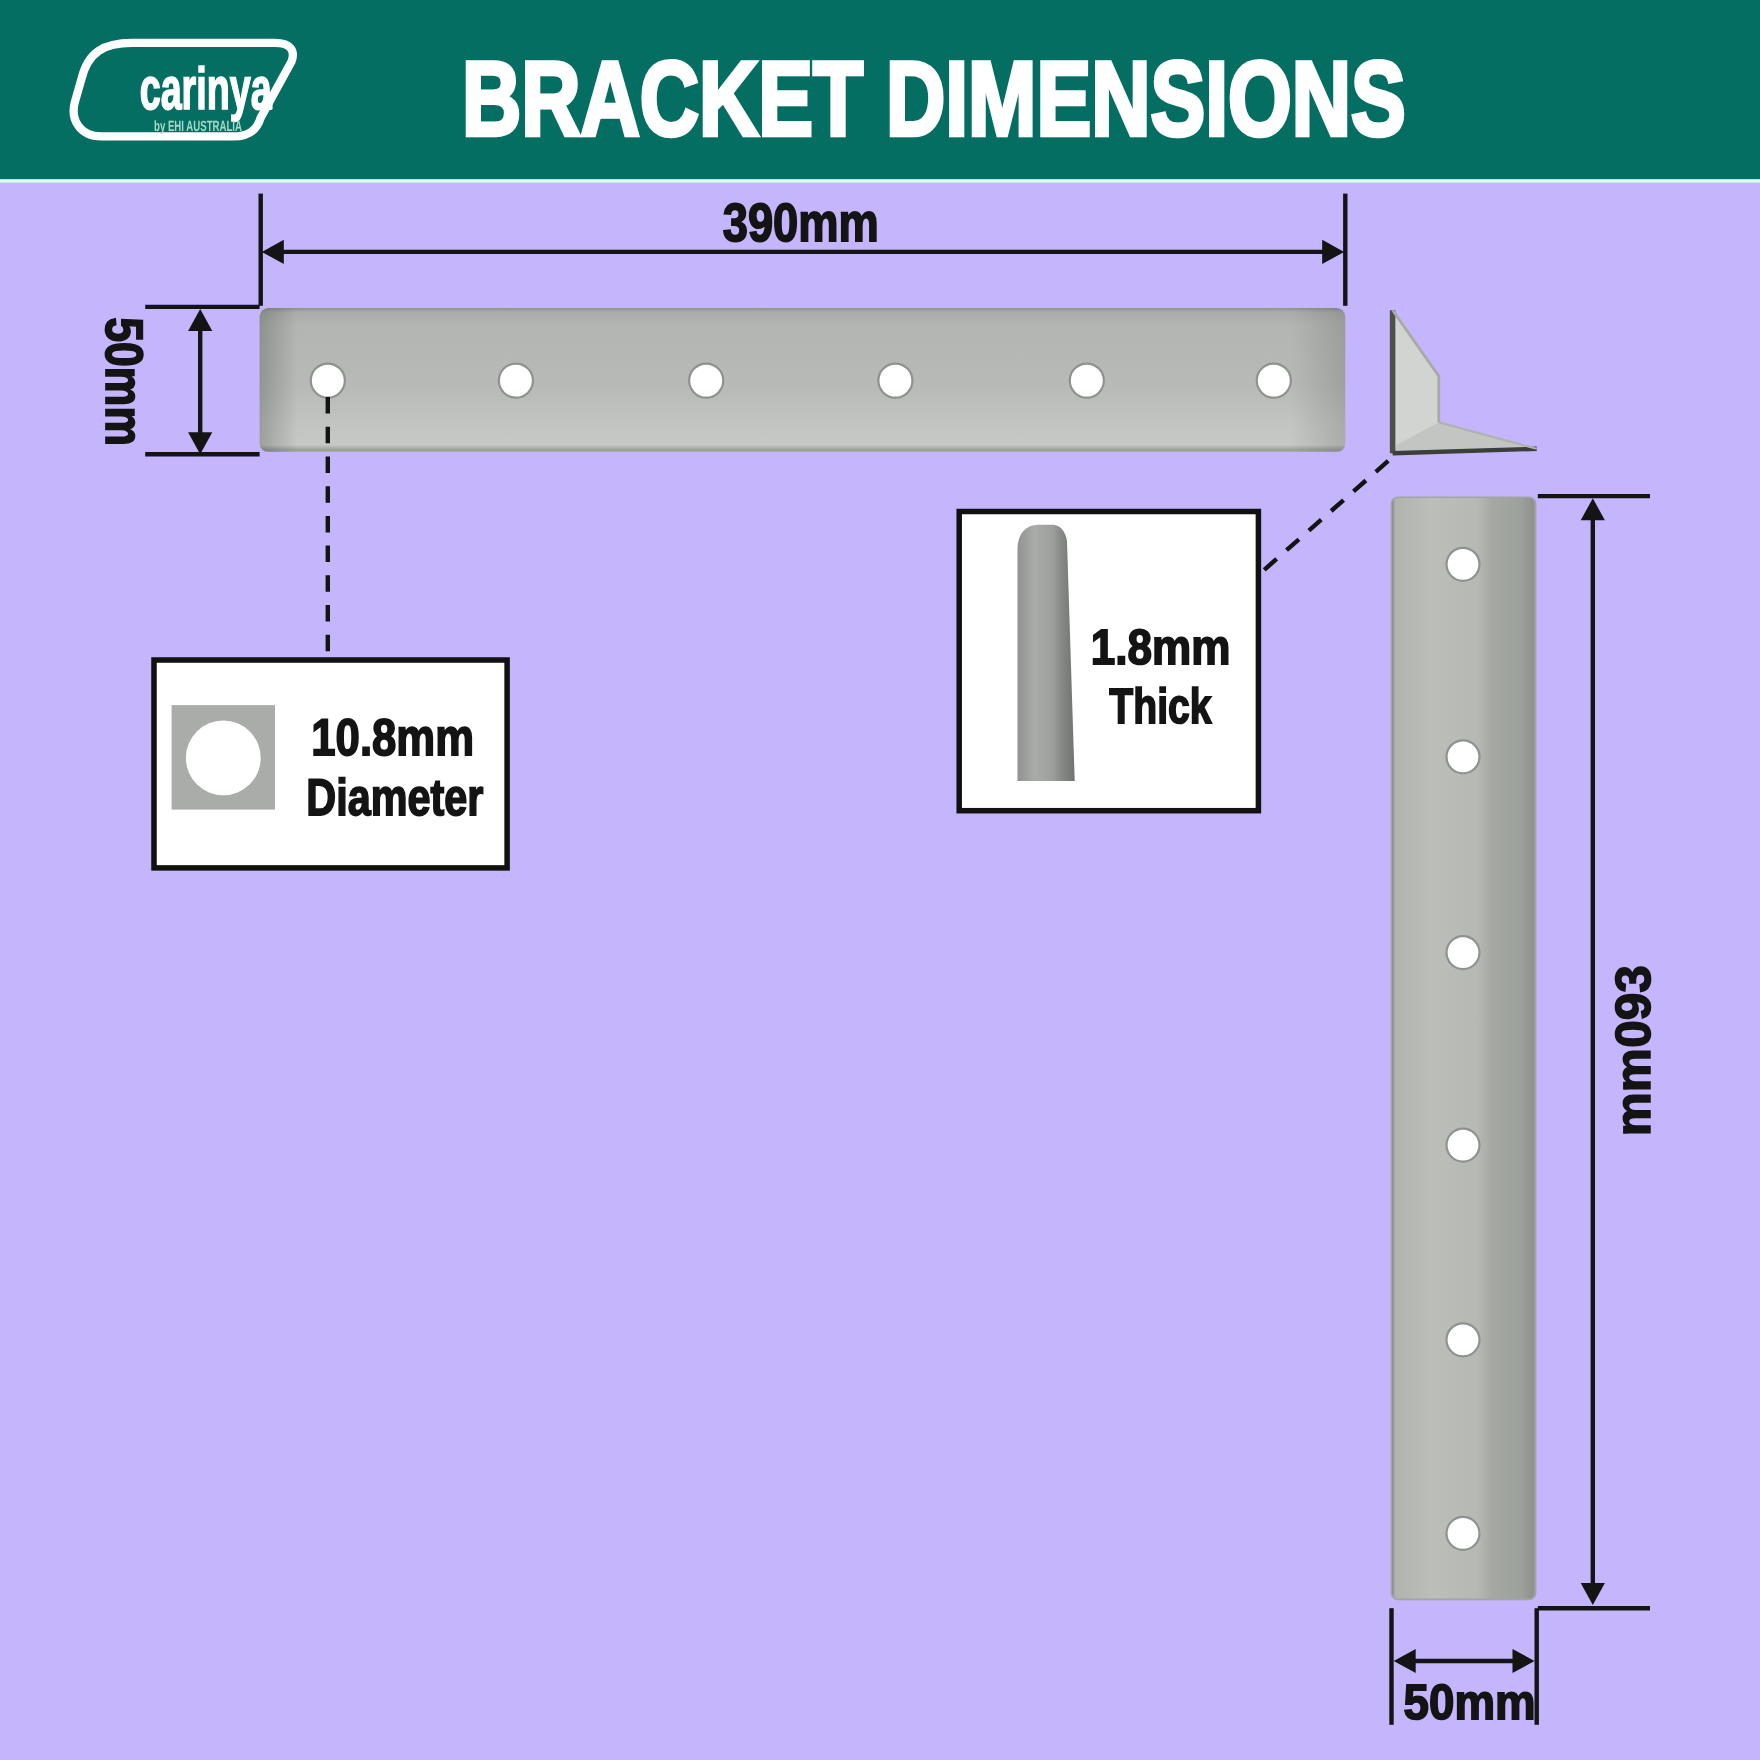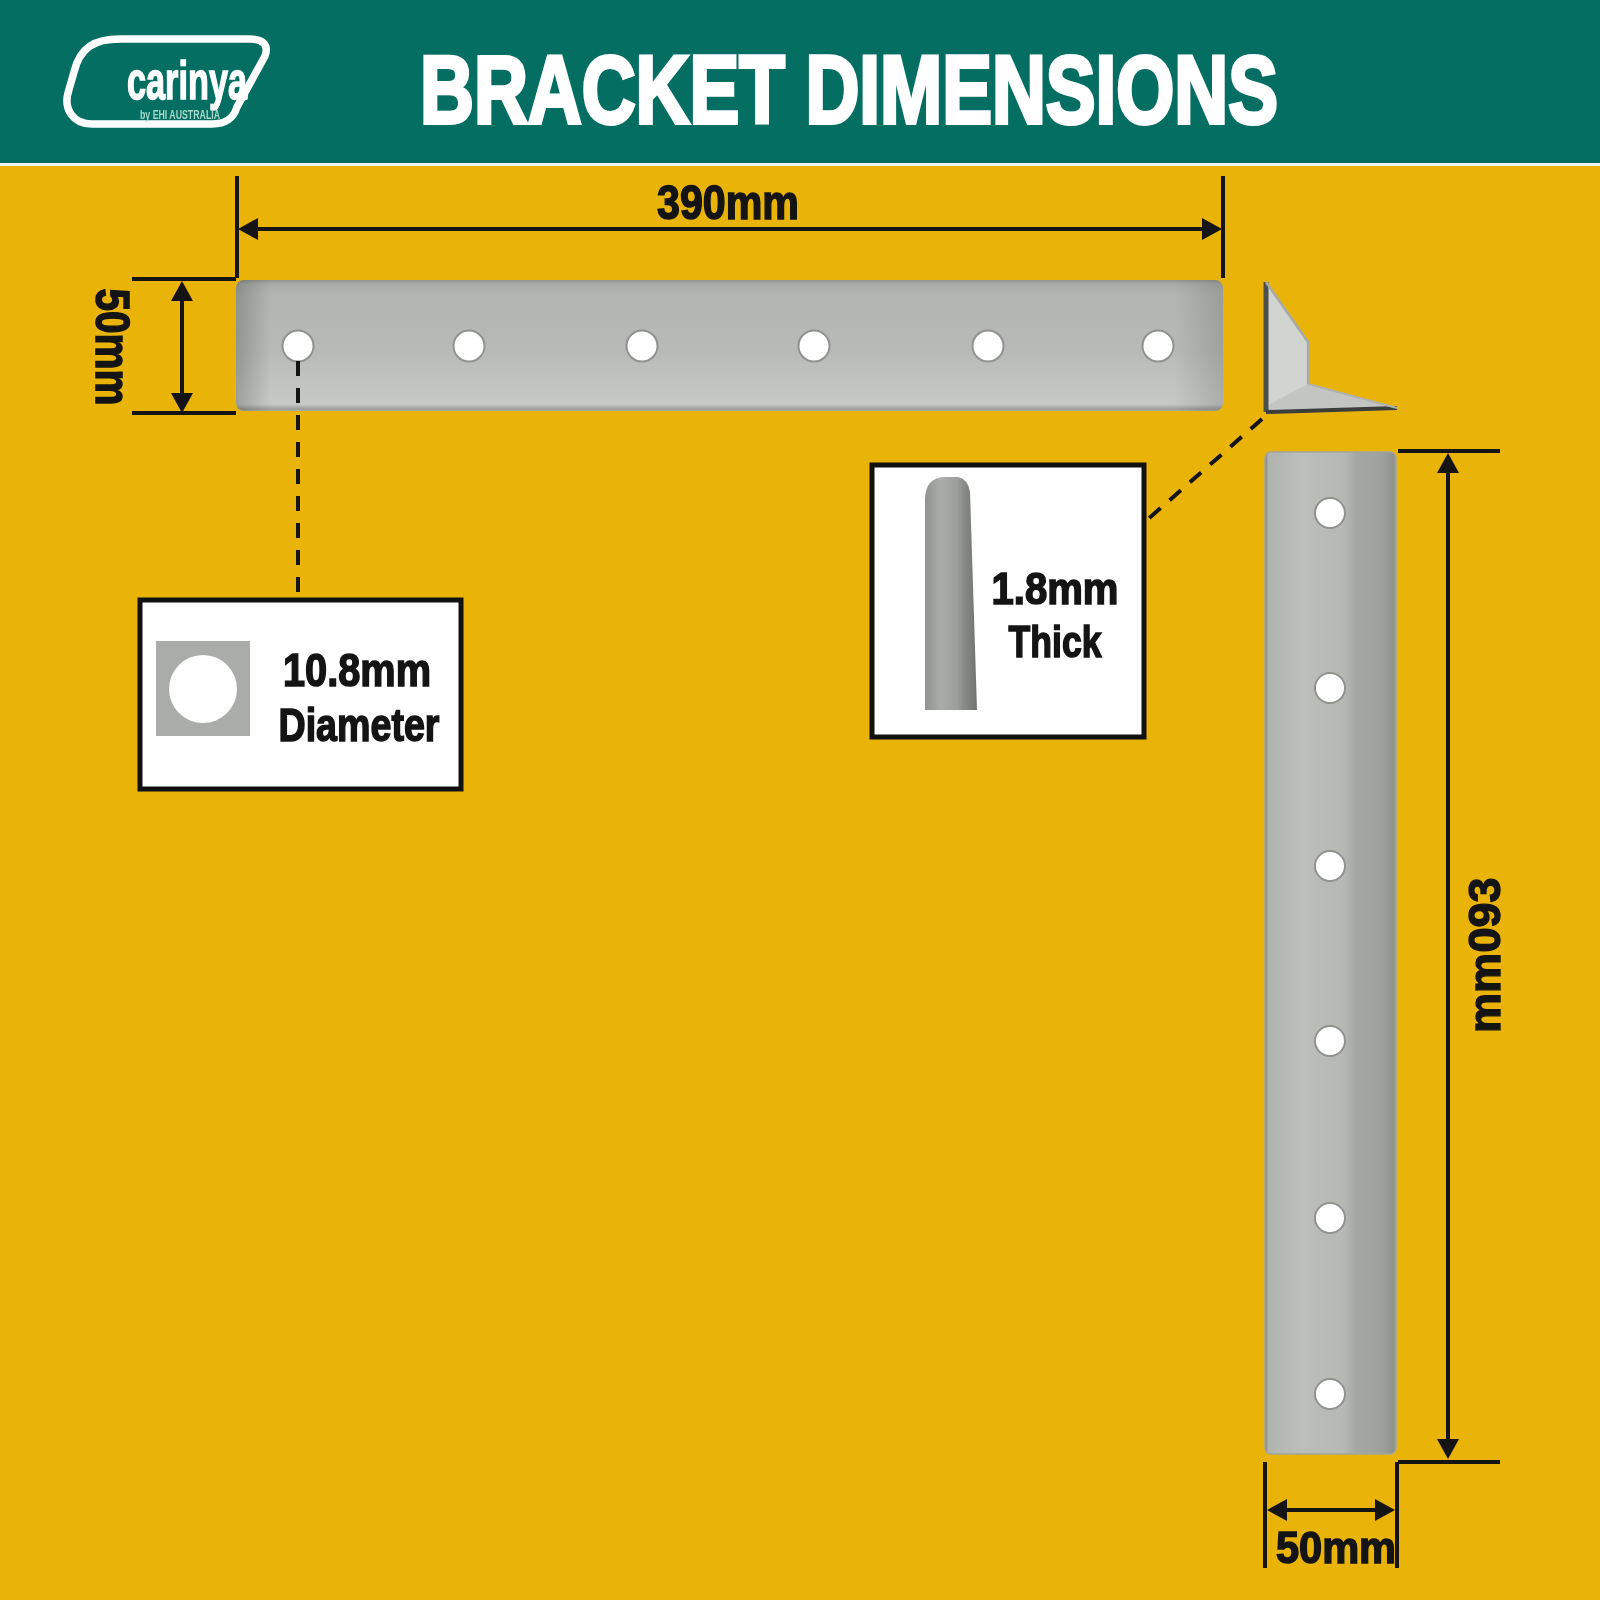--- a/index.html
+++ b/index.html
@@ -1,16 +1,16 @@
 <!DOCTYPE html>
 <html><head>
 <meta charset="utf-8">
 <style>
 html,body{margin:0;padding:0;background:#ffffff;-webkit-font-smoothing:antialiased;}
-#page{position:relative;width:1600px;height:1600px;background:#eab308;overflow:hidden;
+#page{position:relative;width:1600px;height:1600px;background:#c4b5fd;overflow:hidden;
  font-family:"Liberation Sans", sans-serif;}
 svg{position:absolute;left:0;top:0;}
 </style>
 </head>
 <body>
 <div id="page">
 <svg width="1600" height="1600" viewBox="0 0 1600 1600">
  <defs>
   <linearGradient id="hbar" x1="0" y1="0" x2="0" y2="1">
    <stop offset="0" stop-color="#8f928e"></stop>

